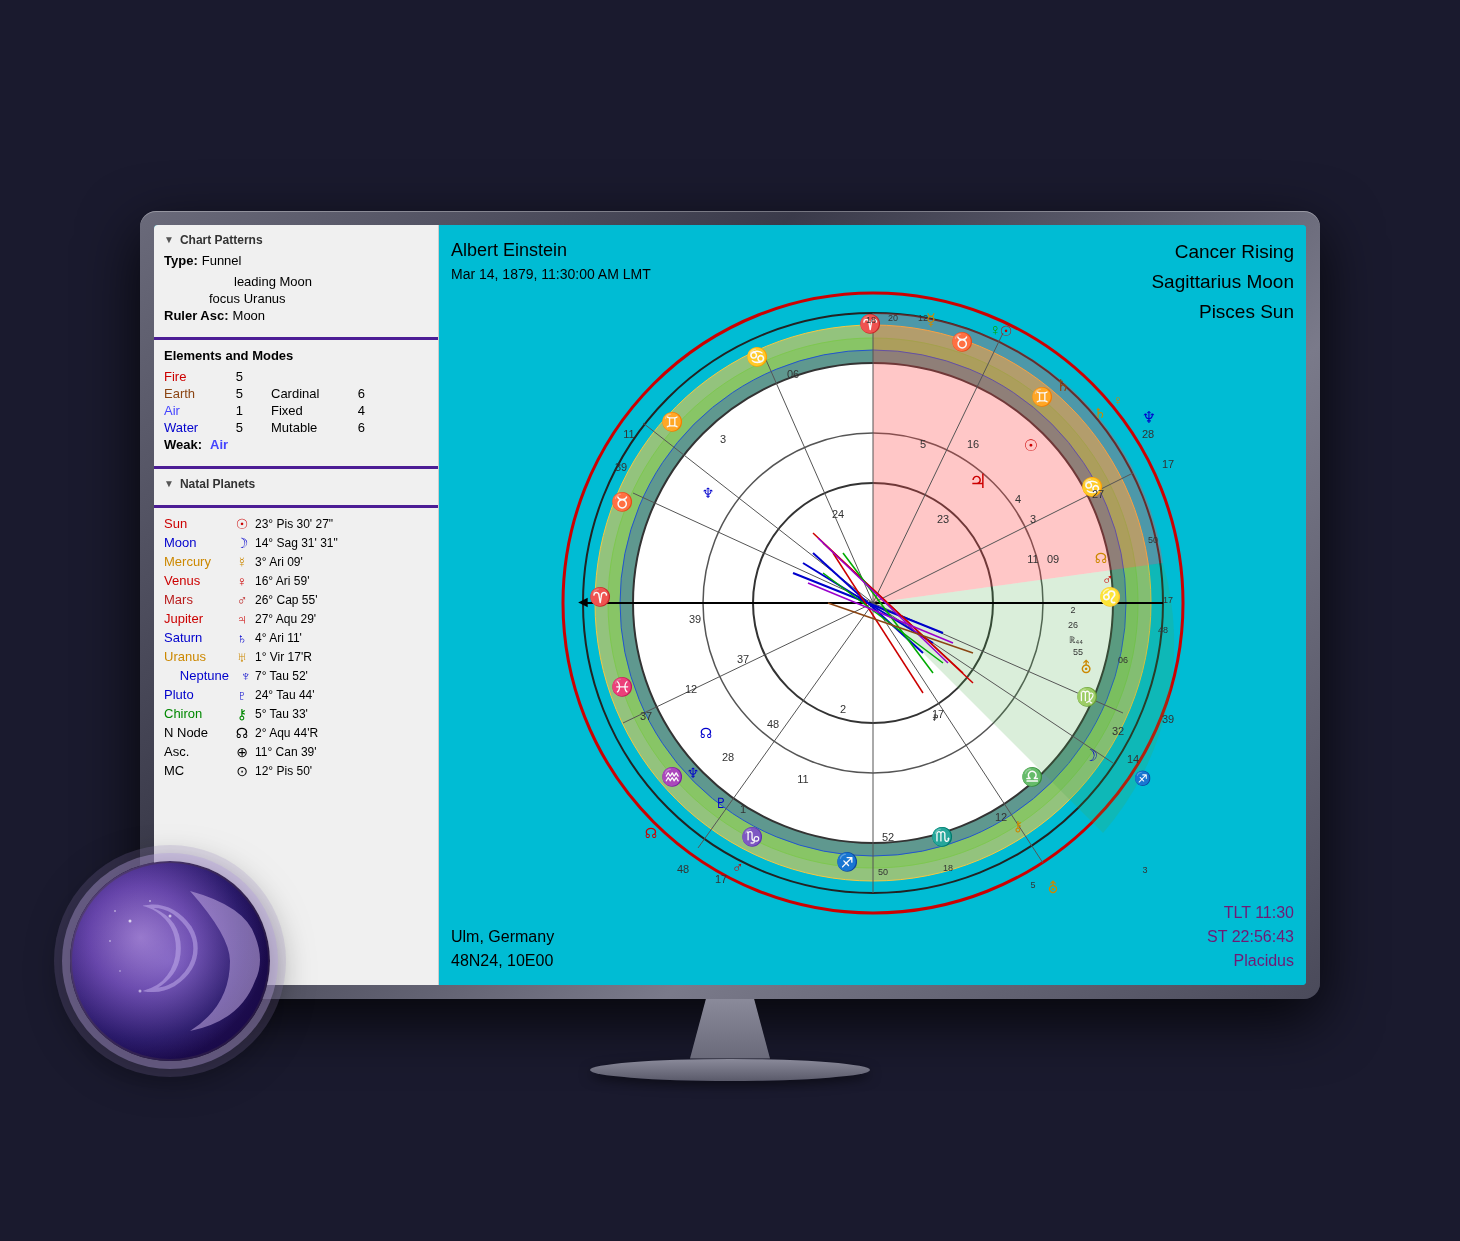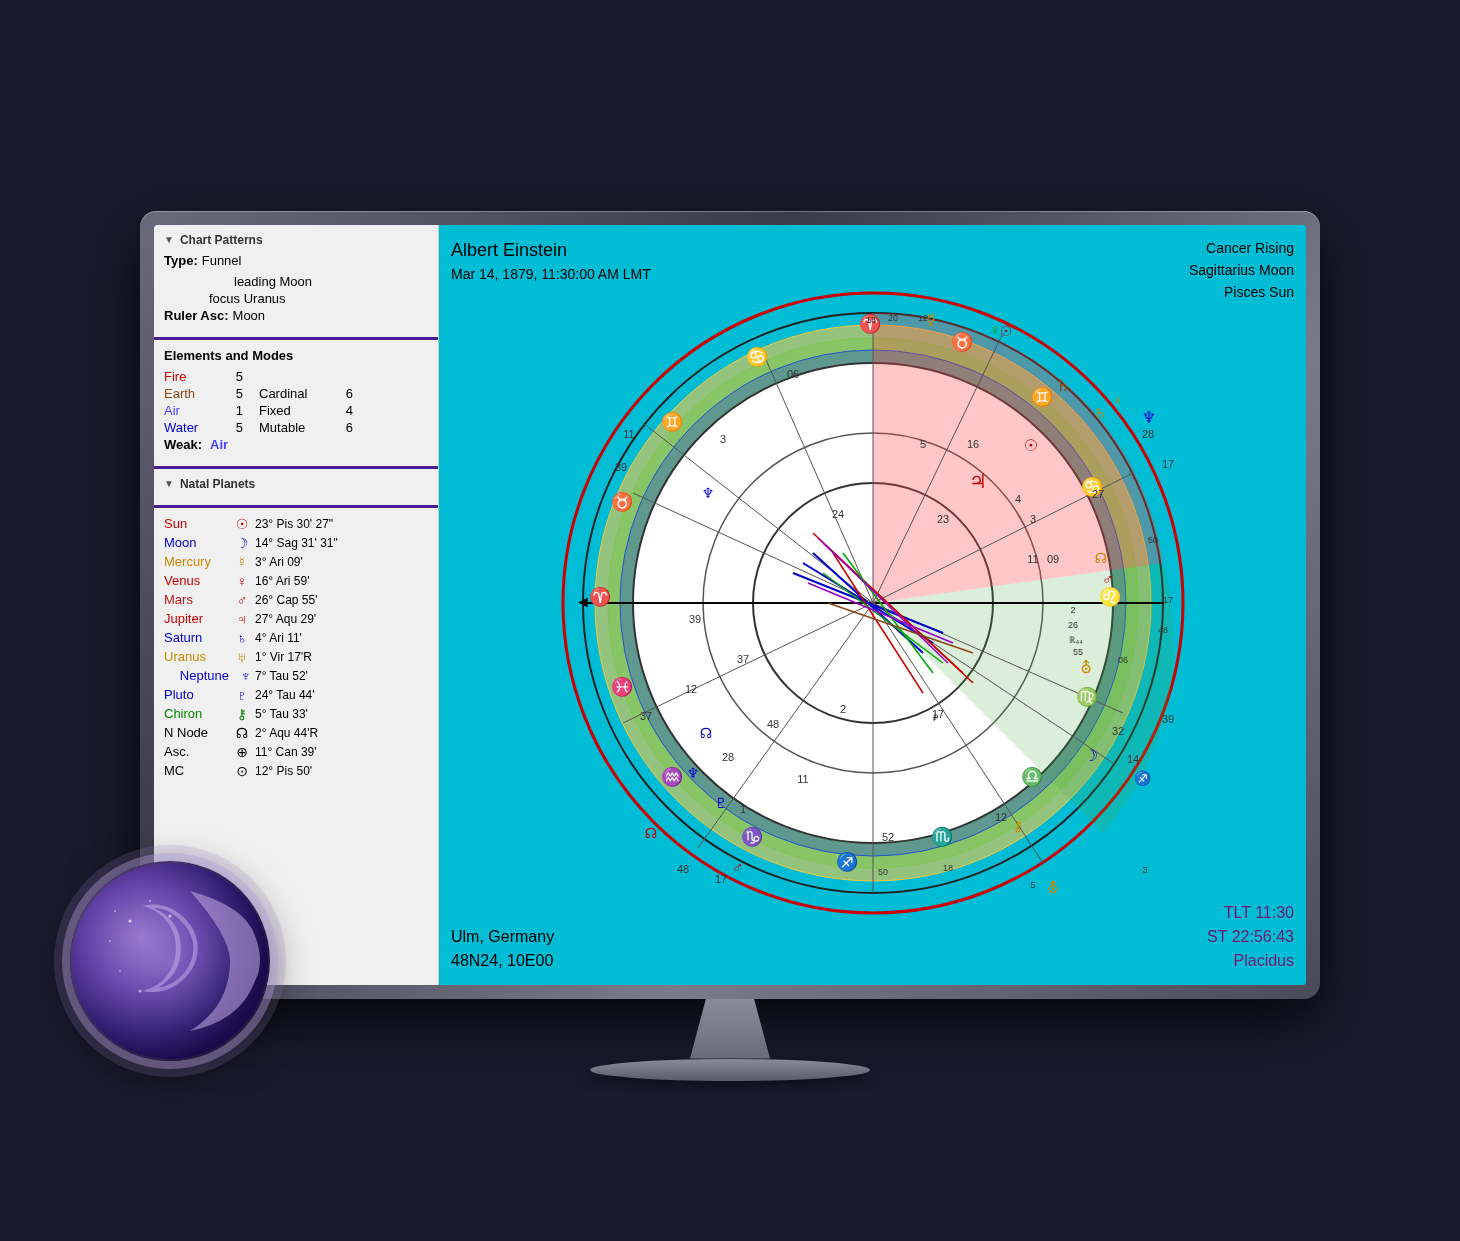--- a/index.html
+++ b/index.html
@@ -94,21 +94,21 @@
     }
 
     .el-fire { color: #cc0000; }
     .el-earth { color: #8B4513; }
     .el-air { color: #4444ff; }
     .el-water { color: #0000cc; }
     .el-weak { color: #4444ff; font-weight: bold; }
 
     .panel-col1 { width: 55px; }
     .panel-col2 { width: 20px; text-align: right; }
-    .panel-col3 { width: 70px; margin-left: 12px; }
+    .panel-col3 { width: 70px; margin-left: 24px; }
     .panel-col4 { width: 20px; text-align: right; }
 
     .planets-section {
       padding: 8px 10px;
     }
 
     .planet-row {
       display: flex;
       align-items: center;
       margin-bottom: 3px;
@@ -166,21 +166,21 @@
       font-size: 18px;
       font-weight: normal;
       color: #000;
     }
 
     .chart-header-right {
       position: absolute;
       top: 12px;
       right: 12px;
       color: #000;
-      font-size: 14px;
+      font-size: 19px;
       line-height: 1.6;
       text-align: right;
     }
 
     .chart-footer-left {
       position: absolute;
       bottom: 12px;
       left: 12px;
       color: #000;
       font-size: 16px;

